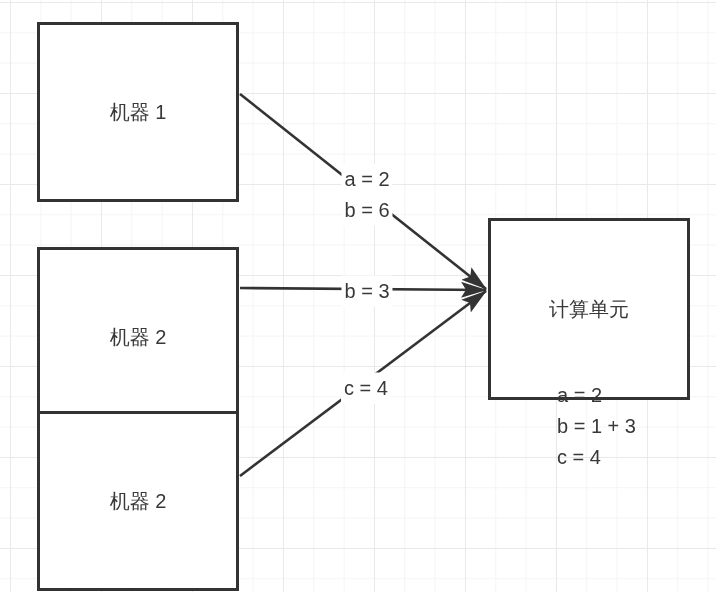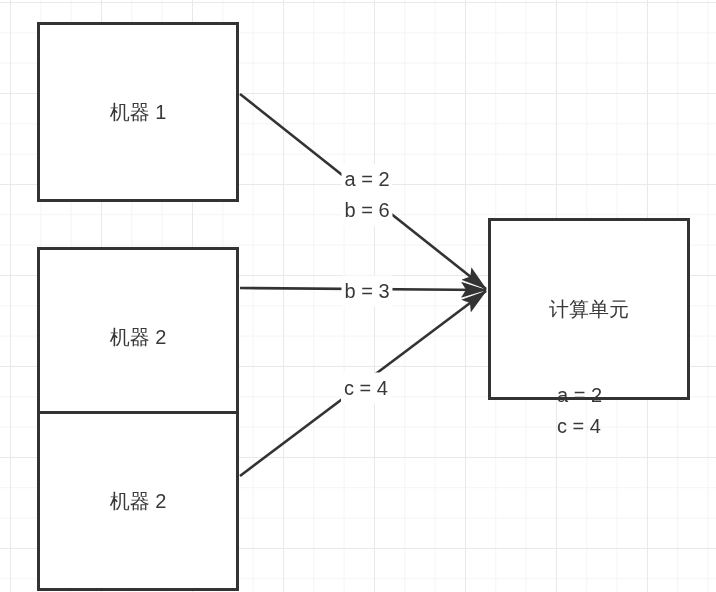--- a/index.html
+++ b/index.html
@@ -115,16 +115,17 @@
   <div class="edge-label edge-label-2">
     <div>b = 3</div>
   </div>
 
   <div class="edge-label edge-label-3">
     <div>c = 4</div>
   </div>
 
   <div class="result-block">
     <div>a = 2</div>
+    <div>b = 1 + 3</div>
     <div>c = 4</div>
   </div>
 
 </div>
 
 </body></html>

